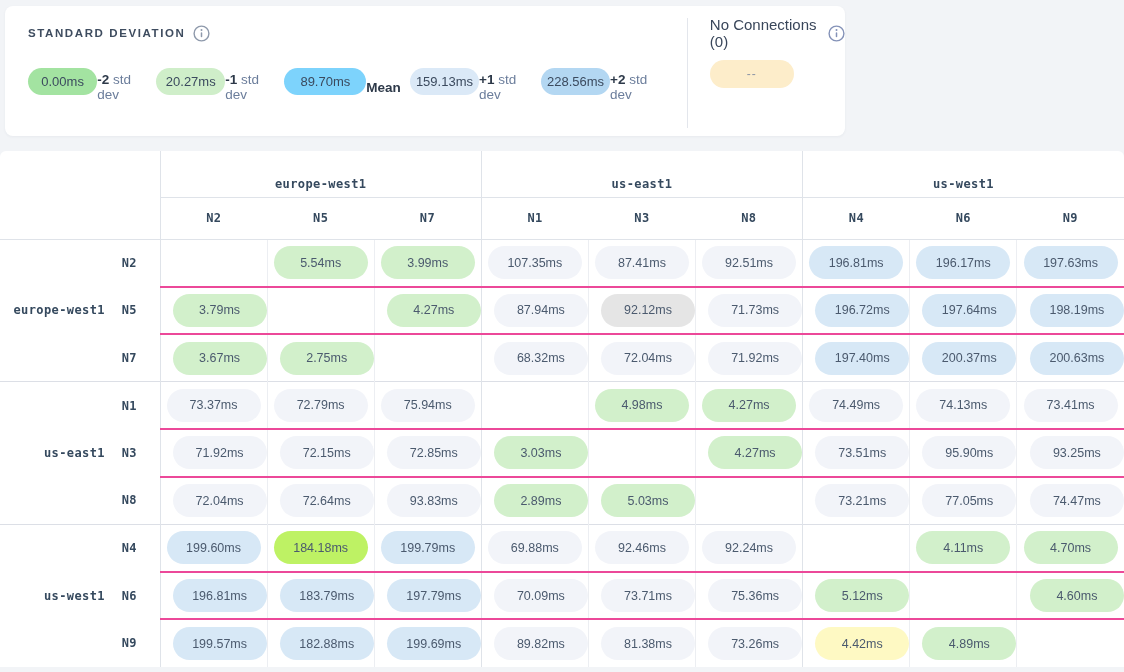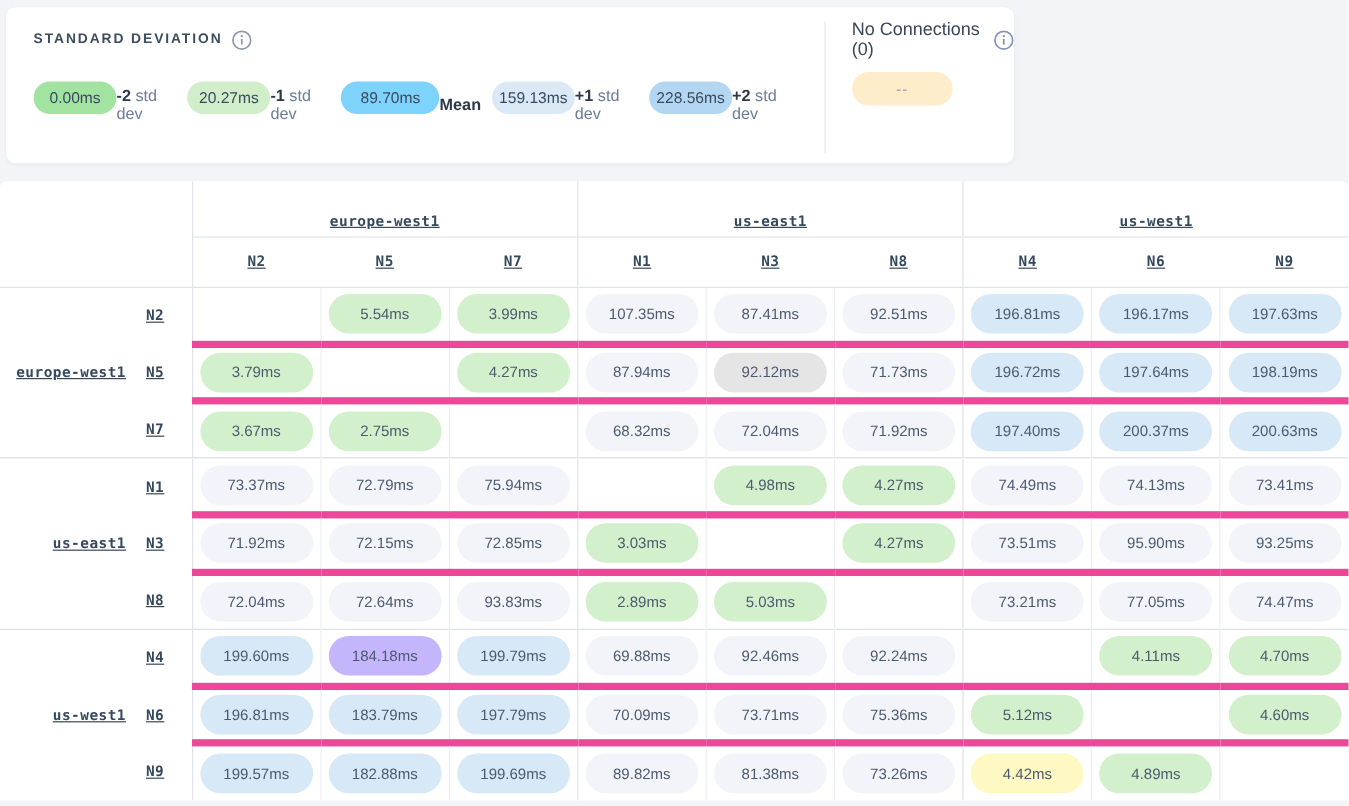--- a/index.html
+++ b/index.html
@@ -43,41 +43,41 @@
     display: flex; align-items: center; justify-content: center;
     font-size: 12px; color: #8b95a6; letter-spacing: 1px;
   }
   
   .matrix-card {
     position: absolute; left: 0; top: 151px;
     width: 1124px; height: 516px;
     background: #ffffff; border-radius: 6px 6px 0 0;
     overflow: hidden;
   }
-  table { border-collapse: collapse; table-layout: fixed; width: 977px; height: 516px; text-decoration: underline; }
+  table { border-collapse: collapse; table-layout: fixed; width: 977px; height: 516px; }
   col.c-region { width: 105px; }
   col.c-node   { width: 55px; }
   col.c-data   { width: 107.1px; }
   thead tr.group-row { height: 46px; }
   thead tr.node-row  { height: 42px; }
   tbody tr { height: 47.5px; }
   th, td { padding: 0; font-weight: normal; }
   th.group-h, th.node-h, th.region, th.node {
     font-family: "DejaVu Sans Mono", monospace;
     font-weight: bold; font-size: 12px; color: #35495e;
     letter-spacing: 0.4px;
   }
   th.group-h { text-align: center; vertical-align: bottom; padding-bottom: 6px; }
   th.node-h  { text-align: center; vertical-align: middle; }
   thead th { border-bottom: 1px solid #dfe3e9; }
   th.region { text-align: right; vertical-align: middle; }
   th.node   { text-align: center; vertical-align: middle; padding-right: 6px; }
   td.cell { text-align: center; vertical-align: middle; border-left: 1px solid #eceef2; }
   .gstart { border-left: 1px solid #dfe3e9 !important; }
-  tbody tr:not(:first-child) td { border-top: 6px solid #ec4899; }
+  tbody tr:not(:first-child) td { border-top: 2px solid #ec4899; text-align: right; }
   tbody.gsep tr:first-child th,
   tbody.gsep tr:first-child td { border-top: 1px solid #dcdfe6; }
   .pill {
     display: inline-flex; align-items: center; justify-content: center;
     width: 94px; height: 33px; border-radius: 17px;
     font-size: 12.5px; color: #4b5a6e;
   }
 </style>
 </head>
 <body>
@@ -243,21 +243,21 @@
           <td class="cell gstart"><div class="pill" style="background: rgb(242, 244, 249);">73.21ms</div></td>
           <td class="cell"><div class="pill" style="background: rgb(242, 244, 249);">77.05ms</div></td>
           <td class="cell"><div class="pill" style="background: rgb(242, 244, 249);">74.47ms</div></td>
         </tr>
       </tbody>
       <tbody class="gsep">
         <tr>
           <th class="region" rowspan="3">us-west1</th>
           <th class="node">N4</th>
           <td class="cell gstart"><div class="pill" style="background: rgb(215, 232, 246);">199.60ms</div></td>
-          <td class="cell"><div class="pill" style="background: #c4b5fd; text-align: center;">184.18ms</div></td>
+          <td class="cell"><div class="pill" style="background: #bef264; text-align: center;">184.18ms</div></td>
           <td class="cell"><div class="pill" style="background: rgb(215, 232, 246);">199.79ms</div></td>
           <td class="cell gstart"><div class="pill" style="background: rgb(242, 244, 249);">69.88ms</div></td>
           <td class="cell"><div class="pill" style="background: rgb(242, 244, 249);">92.46ms</div></td>
           <td class="cell"><div class="pill" style="background: rgb(242, 244, 249);">92.24ms</div></td>
           <td class="cell gstart"></td>
           <td class="cell"><div class="pill" style="background: rgb(210, 240, 203);">4.11ms</div></td>
           <td class="cell"><div class="pill" style="background: rgb(210, 240, 203);">4.70ms</div></td>
         </tr>
         <tr>
           <th class="node">N6</th>

